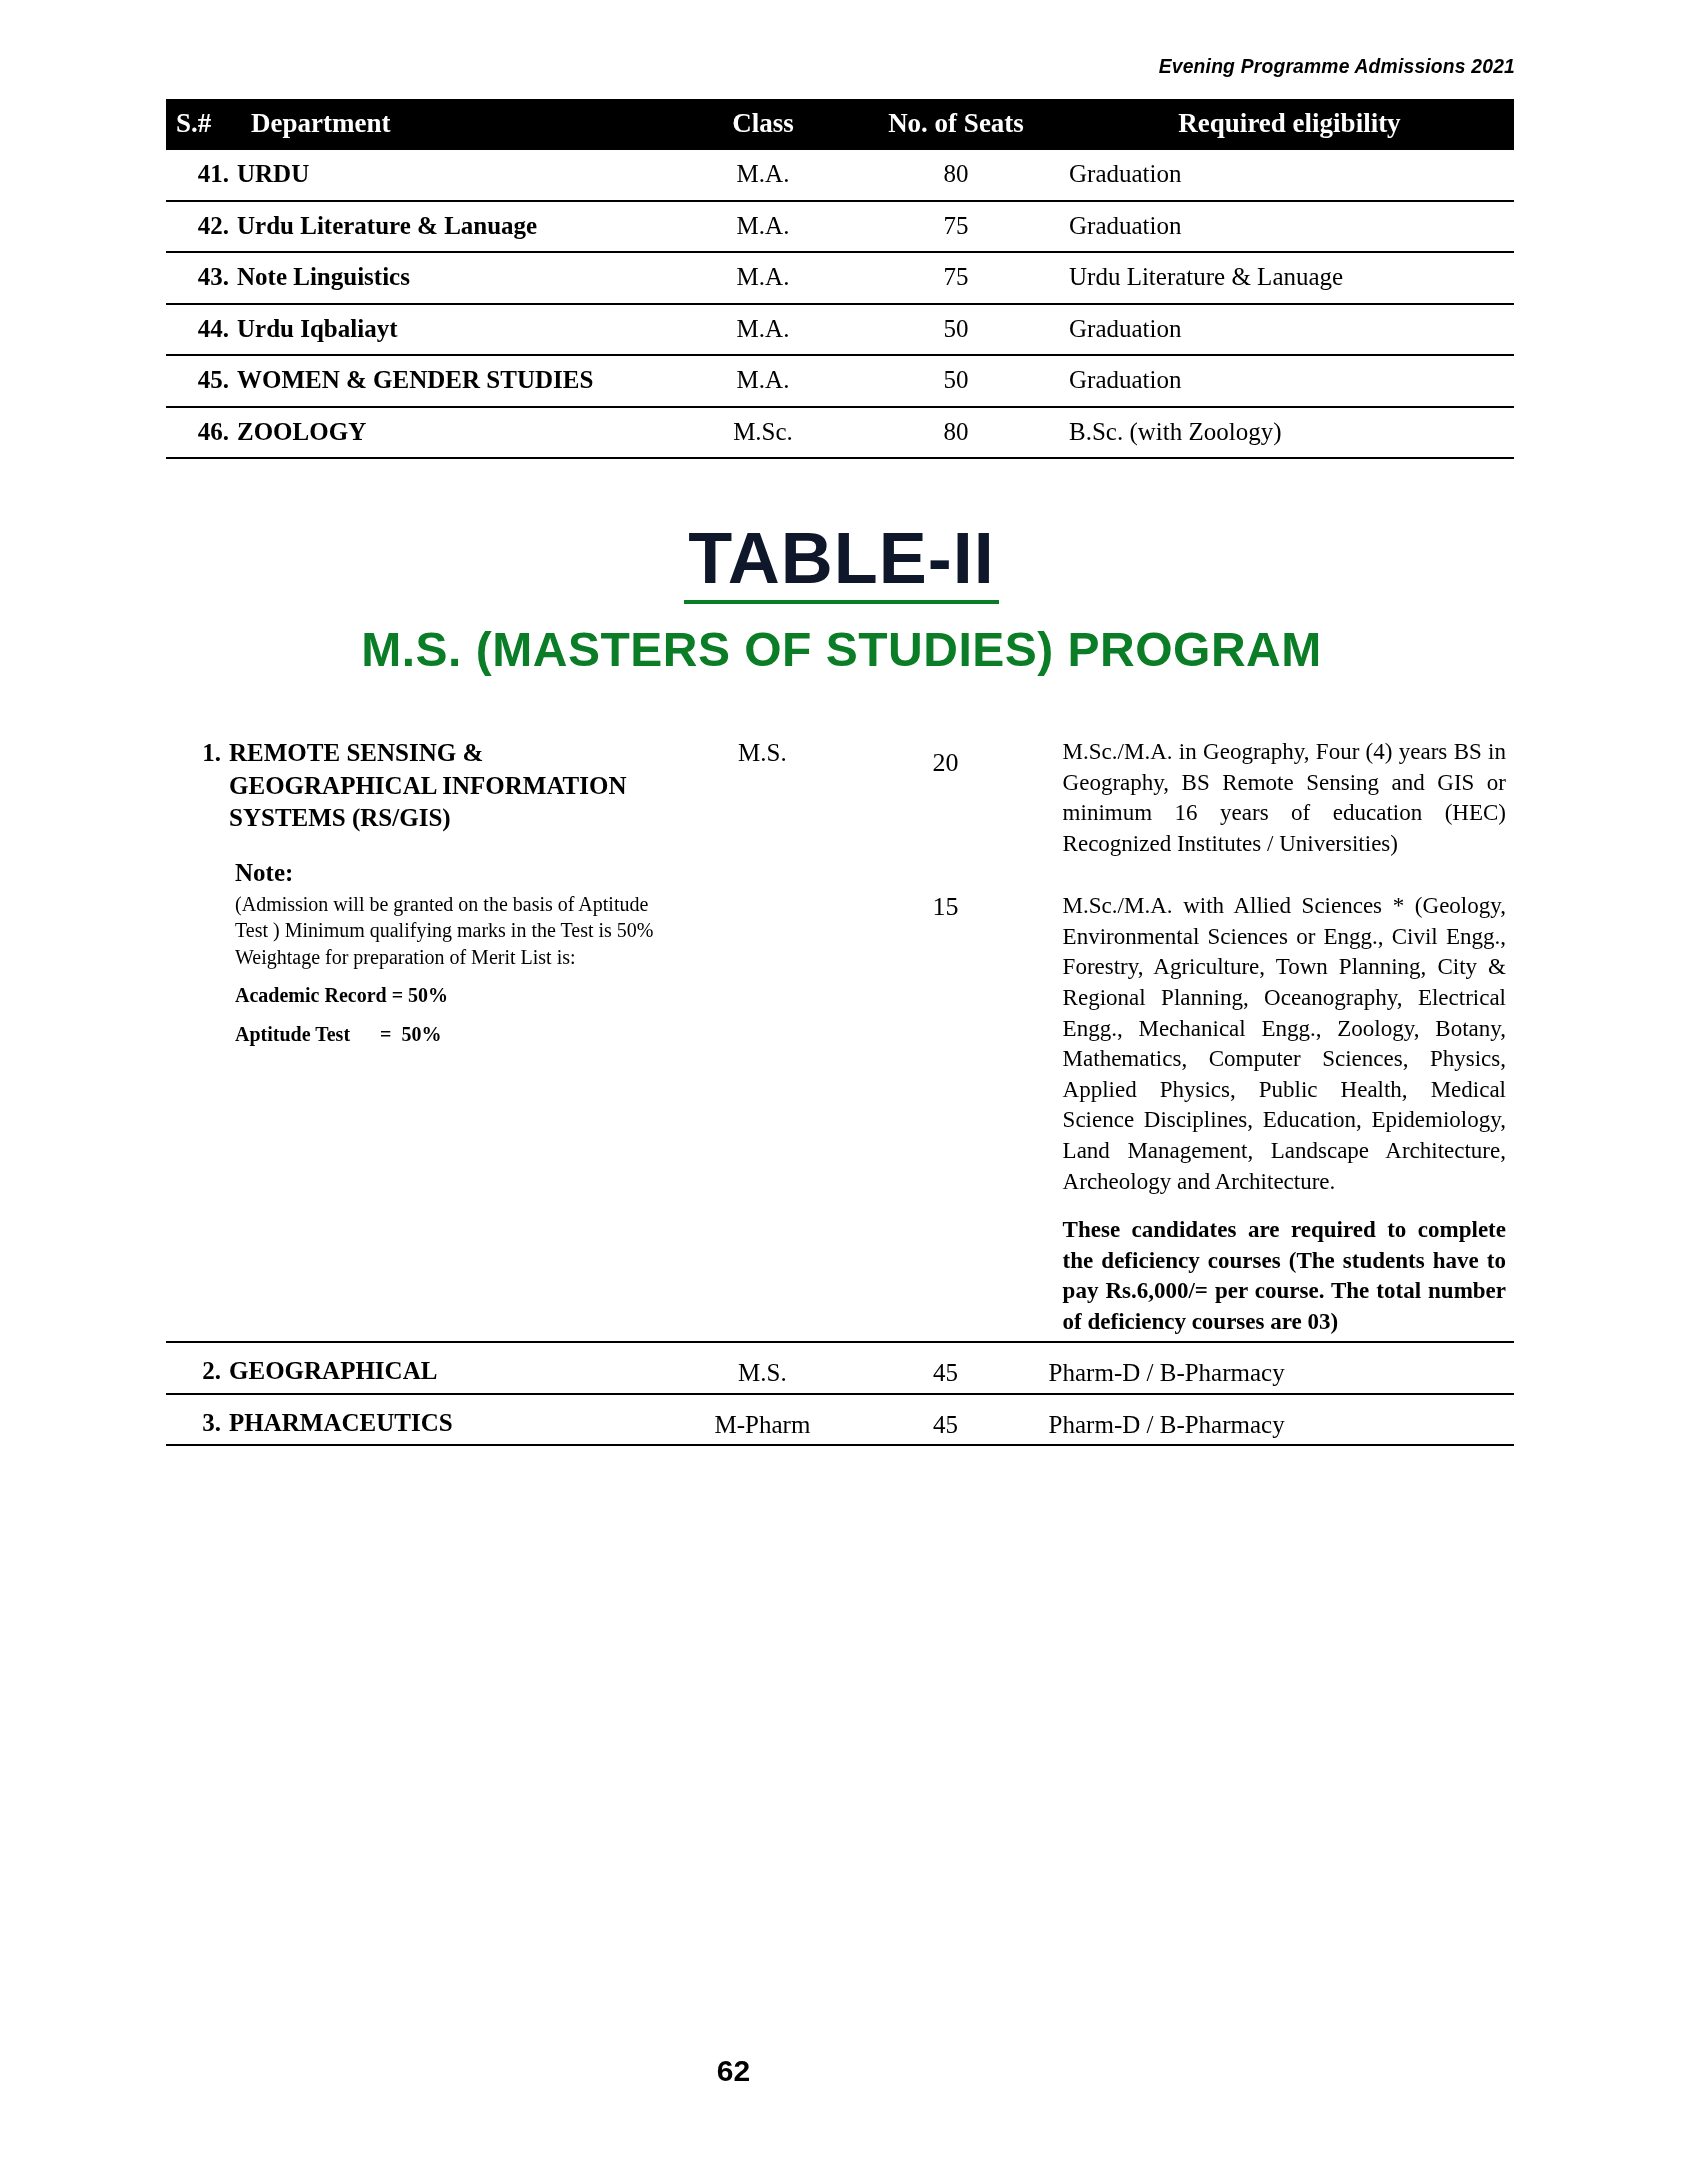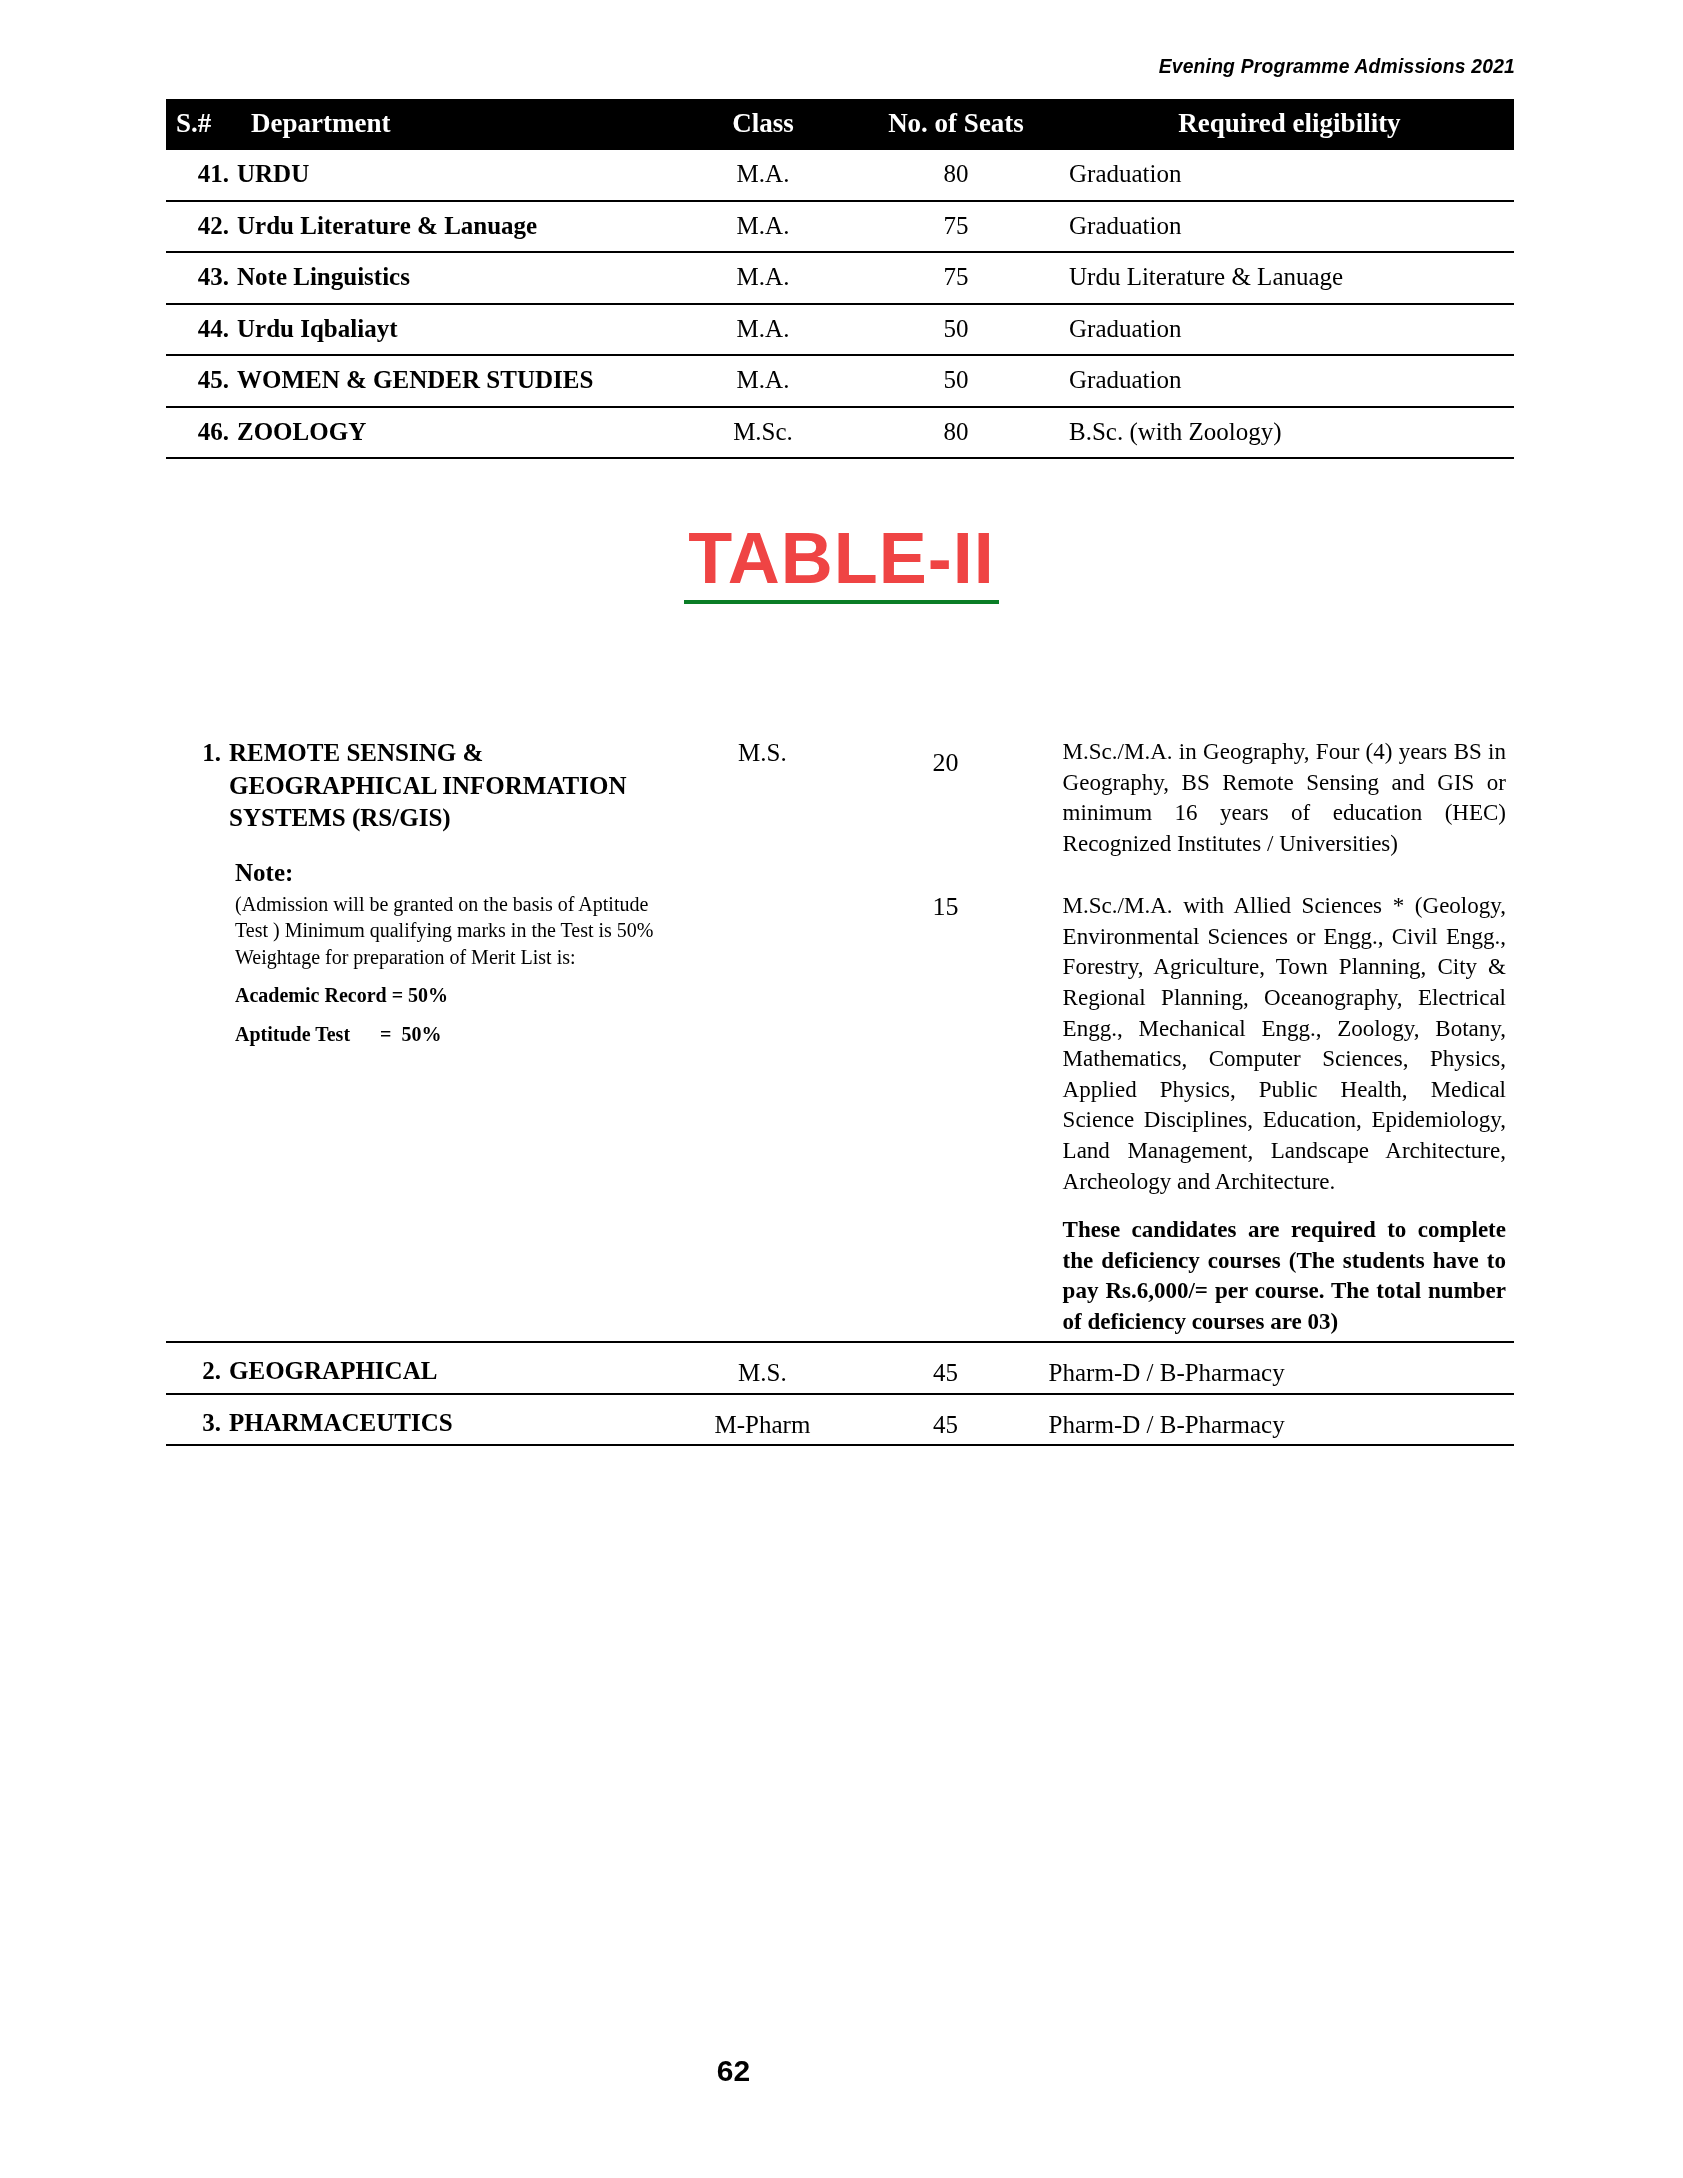--- a/index.html
+++ b/index.html
@@ -105,21 +105,21 @@
     position: absolute;
     top: 520px;
     left: 0;
     width: 1683px;
     text-align: center;
   }
   .title-main {
     font-family: "Liberation Sans", sans-serif;
     font-weight: bold;
     font-size: 72px;
-    color: #ef4444;
+    color: #0f172a;
     letter-spacing: 1px;
     line-height: 1.08;
     display: inline-block;
     border-bottom: 4px solid #0a7d26;
     padding: 0 4px 2px 4px;
   }
   .title-sub {
     margin-top: 18px;
     font-family: "Liberation Sans", sans-serif;
     font-weight: bold;
@@ -266,20 +266,21 @@
         <td class="dept">ZOOLOGY</td>
         <td class="cls">M.Sc.</td>
         <td class="seats">80</td>
         <td class="elig">B.Sc. (with Zoology)</td>
       </tr>
     </tbody>
   </table>
 
   <div class="title-wrap">
     <div class="title-main">TABLE-II</div>
+    <div class="title-sub">M.S. (MASTERS OF STUDIES) PROGRAM</div>
   </div>
 
   <table class="tbl" id="table-two">
     <colgroup>
       <col class="c-sn">
         <col class="c-dept">
         <col class="c-class">
         <col class="c-seats">
         <col class="c-elig">
     </colgroup>

